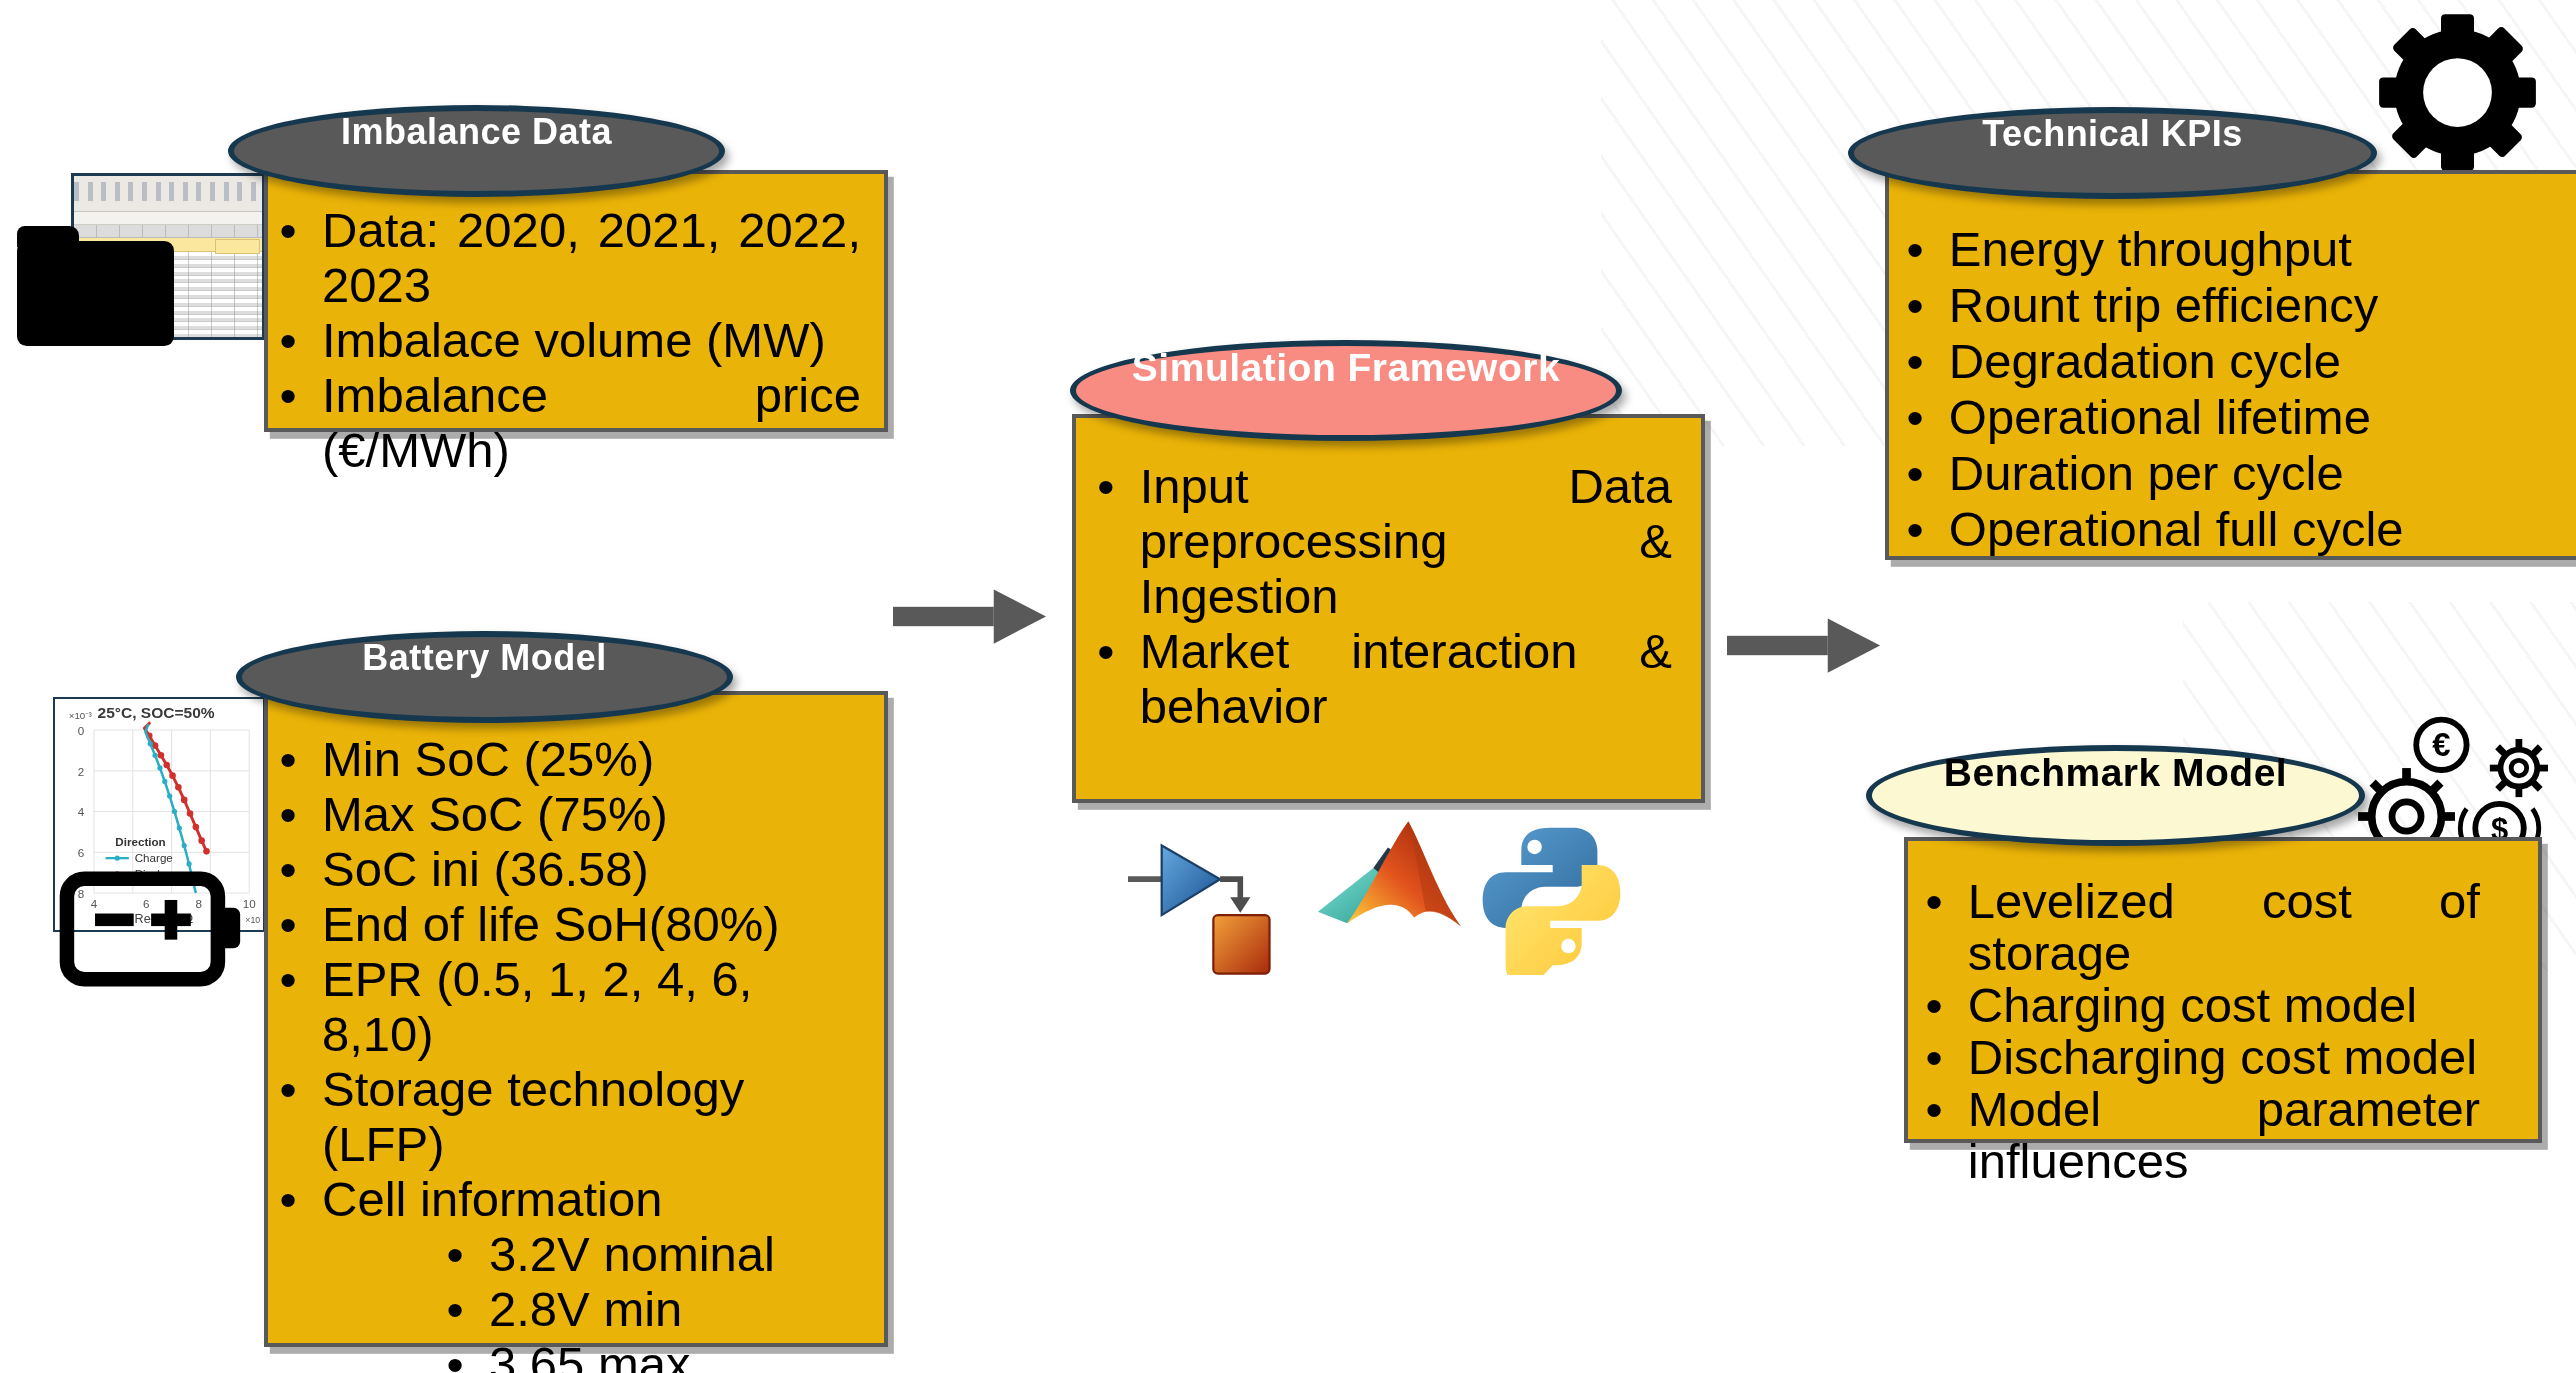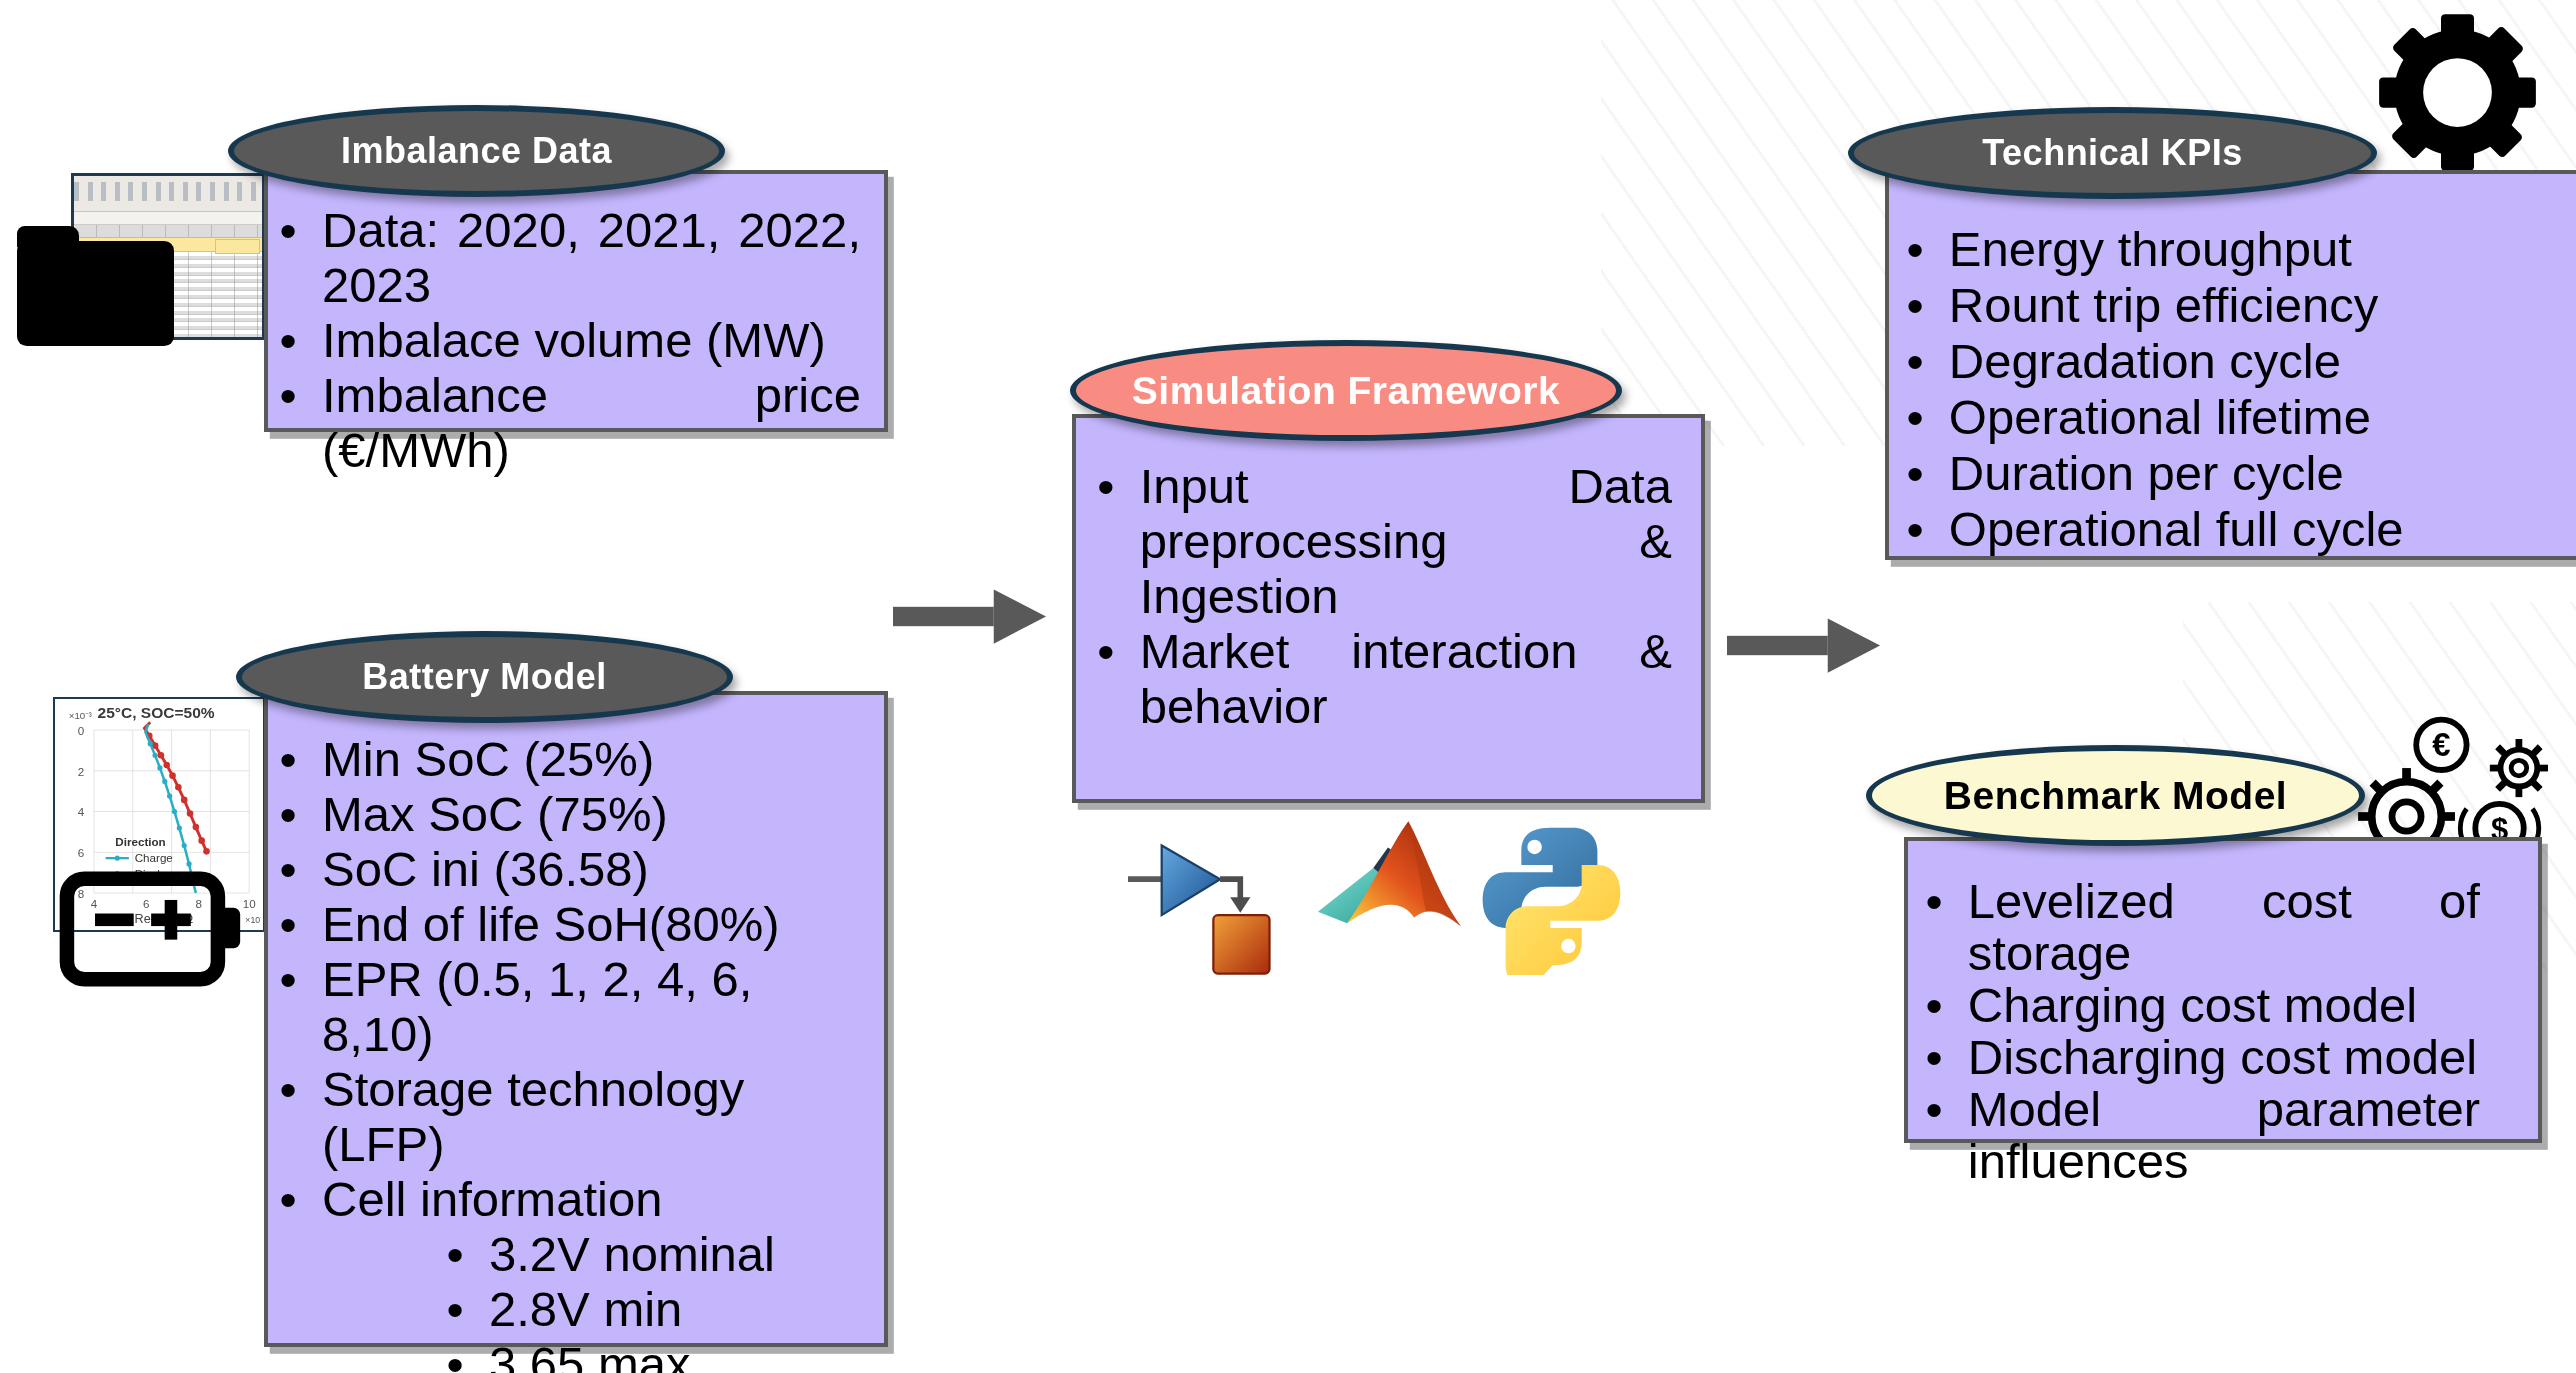--- a/index.html
+++ b/index.html
@@ -1,28 +1,28 @@
 <!DOCTYPE html>
 <html><head>
 <meta charset="utf-8">
 <style>
   html,body{margin:0;padding:0;background:#fff;}
   #canvas{position:relative;width:2576px;height:1374px;overflow:hidden;
           font-family:"Liberation Sans", sans-serif;background:#fff;}
   .wm{position:absolute;z-index:0;pointer-events:none;
       background:repeating-linear-gradient(55deg, rgba(120,120,120,.07) 0 2.9px, transparent 2.9px 33px);}
   
-  .pill{position:absolute;display:flex;align-items:center;justify-content:center;
+  .pill{position:absolute;display:flex;justify-content:center;
         border:6.8px solid #16384e;border-radius:50%;font-weight:bold;font-size:36px;
         box-shadow:3.9px 5.8px 8.7px rgba(0,0,0,.35);z-index:6;letter-spacing:0.5px;}
   .pill.dark{background:#595959;color:#ffffff;}
   .pill.salmon{background:#f98c82;color:#ffffff;font-size:39px;}
   .pill.yellow{background:#fbf8d2;color:#000000;font-size:39px;}
   
-  .box{position:absolute;background:#c4b5fd;border:4.9px solid #595959;
+  .box{position:absolute;background:#eab308;border:4.9px solid #595959;
        box-shadow:5.8px 6.8px 0 rgba(70,70,70,.45);z-index:2;box-sizing:border-box;}
   .box ul{list-style:none;margin:0;padding:0;}
   .box li{position:relative;font-size:49px;line-height:55px;color:#000;padding-left:54px;}
   .box li::before{content:"\2022";position:absolute;left:11.6px;top:0;}
   .just li{text-align:justify;}
   .sub li{margin-left:167px;}
   
   .arrow{position:absolute;z-index:4;}
   
   .icon-abs{position:absolute;z-index:1;}

